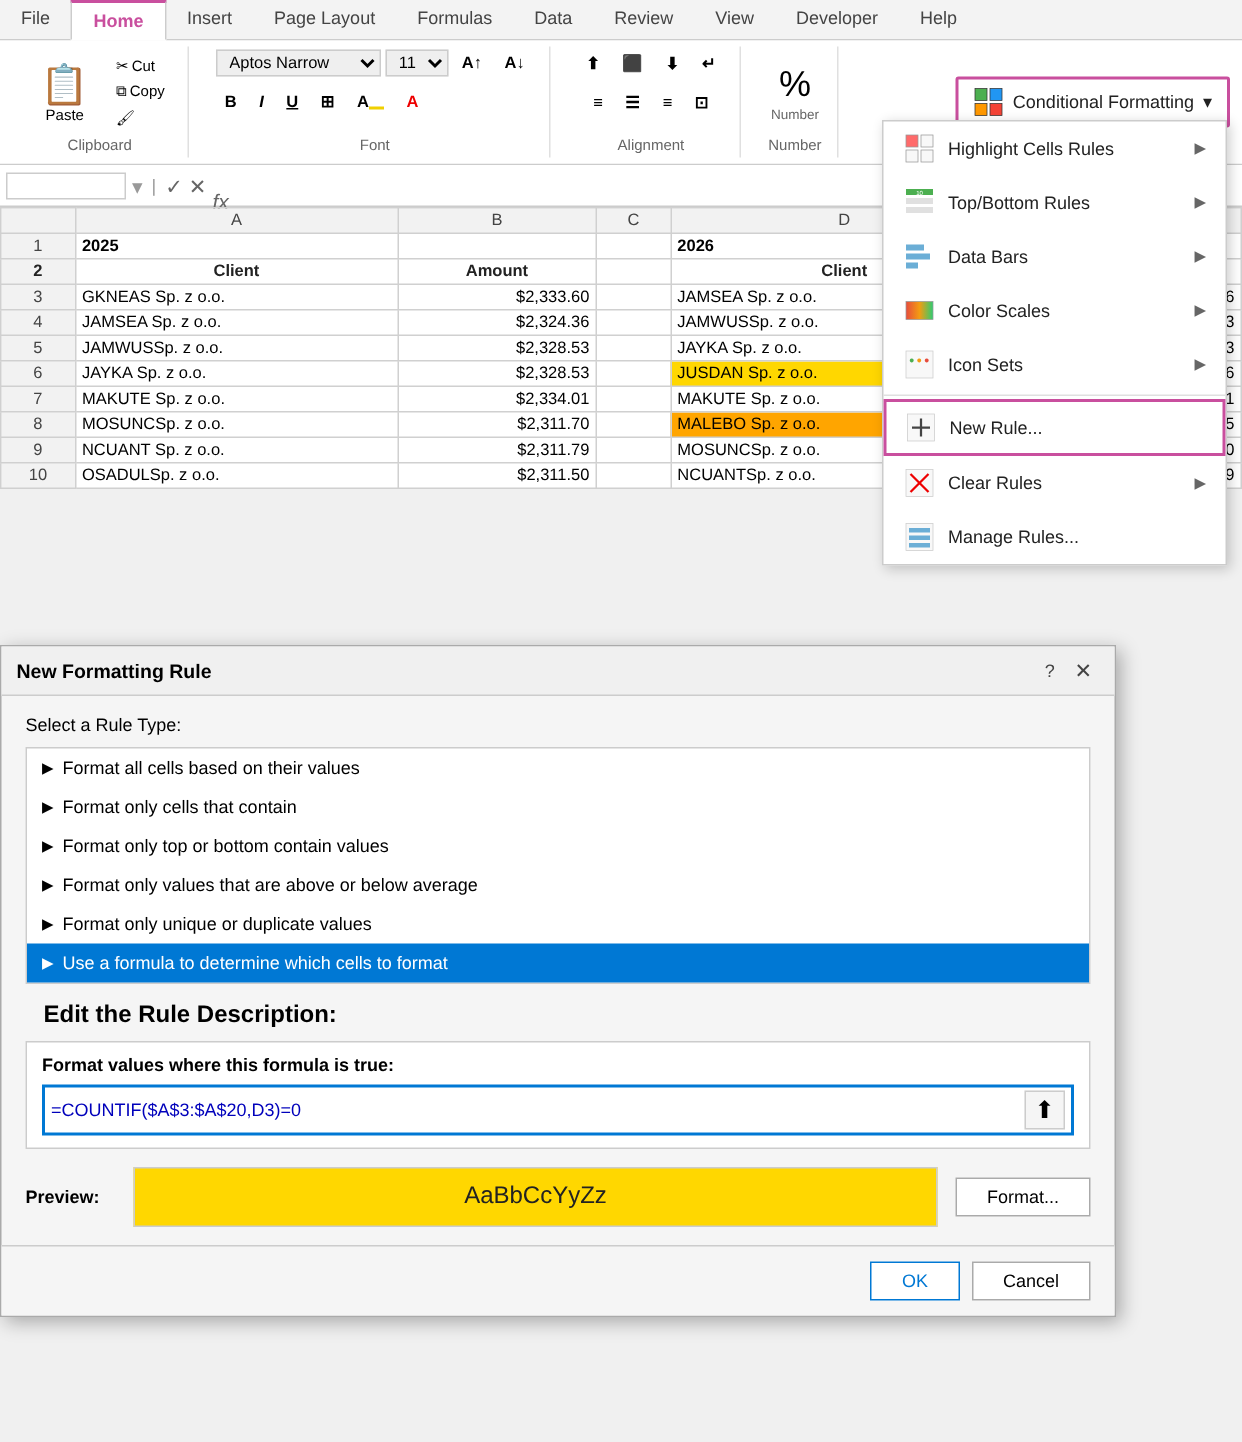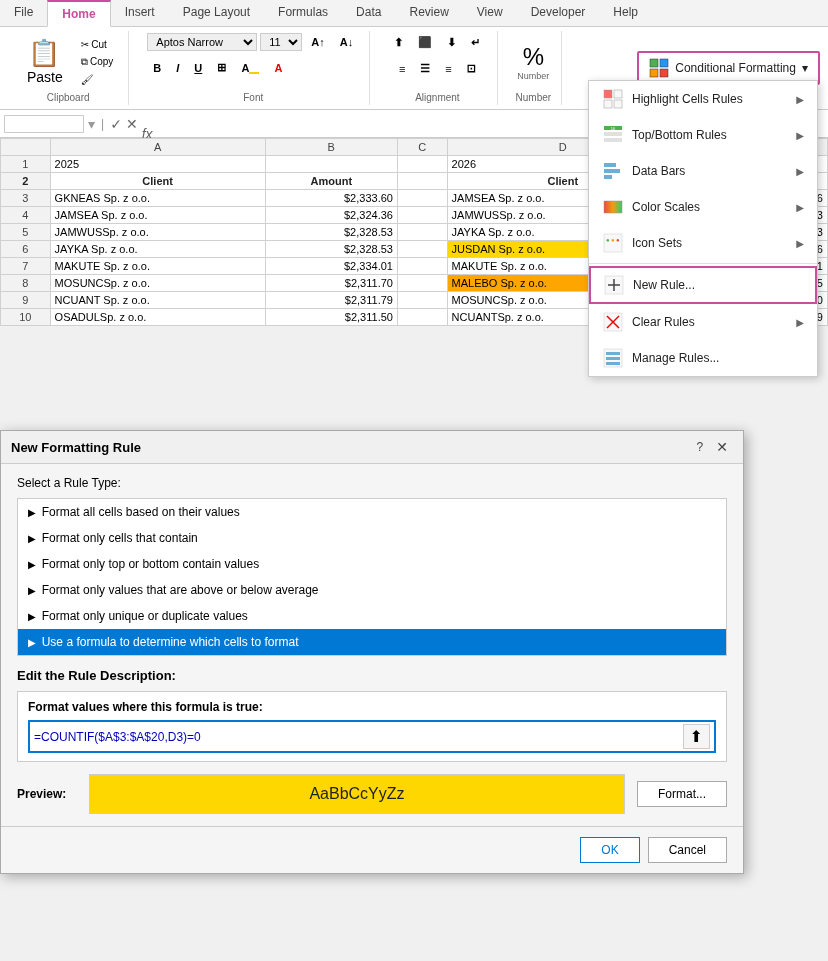--- a/index.html
+++ b/index.html
@@ -46,39 +46,39 @@
     .formula-sep { color: #999; font-size: 14px; }
     .formula-icons { display: flex; gap: 4px; align-items: center; color: #666; font-size: 14px; }
     .formula-input { flex: 1; border: none; outline: none; font-size: 12px; padding: 2px 4px; }
 
     
     .spreadsheet-container { display: flex; flex-direction: column; background: #fff; }
     .spreadsheet { width: 100%; border-collapse: collapse; }
     .spreadsheet th, .spreadsheet td { border: 1px solid #d0d0d0; font-size: 11px; padding: 2px 4px; min-width: 30px; }
     .col-header { background: #f2f2f2; text-align: center; font-weight: normal; color: #444; width: 30px; }
     .row-header { background: #f2f2f2; text-align: center; font-weight: normal; color: #444; width: 30px; }
-    .bold-cell { font-weight: normal; }
+    .bold-cell { font-weight: bold; }
     .header-row td { font-weight: bold; text-align: center; color: #222; }
 
     
     .dialog-overlay { position: absolute; top: 430px; left: 0; width: 744px; background: #f5f5f5; border: 1px solid #aaa; box-shadow: 3px 3px 12px rgba(0,0,0,0.3); z-index: 200; }
     .dialog-title-bar { background: #f0f0f0; border-bottom: 1px solid #ccc; padding: 6px 10px; display: flex; align-items: center; justify-content: space-between; }
     .dialog-title { font-size: 13px; font-weight: 600; }
     .dialog-controls { display: flex; gap: 8px; align-items: center; }
     .dialog-help { font-size: 12px; color: #444; cursor: pointer; }
     .dialog-close { font-size: 14px; cursor: pointer; color: #444; border: 1px solid transparent; padding: 1px 4px; }
 
     .dialog-body { padding: 12px 16px; }
     .rule-type-label { font-size: 12px; margin-bottom: 8px; }
     .rule-list { border: 1px solid #ccc; background: #fff; }
     .rule-item { padding: 6px 10px; font-size: 12px; cursor: pointer; display: flex; align-items: center; gap: 6px; }
     .rule-item.selected { background: #0078d4; color: #fff; }
     .rule-arrow { font-size: 10px; }
 
-    .rule-desc-label { font-size: 13px; font-weight: 600; margin: 12px 0 8px; }
+    .rule-desc-label { font-size: 16px; font-weight: 600; margin: 12px 12px 8px; }
     .formula-section { border: 1px solid #ccc; background: #fff; padding: 8px 10px; }
     .formula-section-label { font-size: 12px; font-weight: 600; margin-bottom: 6px; }
     .formula-input-row { display: flex; align-items: center; gap: 4px; border: 2px solid #0078d4; padding: 2px 4px; }
     .formula-text-input { flex: 1; border: none; outline: none; font-size: 12px; color: #00b; }
     .formula-ref-btn { border: 1px solid #ccc; padding: 2px 6px; font-size: 16px; cursor: pointer; background: #f5f5f5; }
 
     .preview-row { display: flex; align-items: center; gap: 12px; margin-top: 12px; }
     .preview-label { font-size: 12px; font-weight: 600; width: 60px; }
     .preview-box { flex: 1; background: #ffd700; text-align: center; padding: 10px; font-size: 16px; font-weight: 500; color: #222; border: 1px solid #ccc; }
 
@@ -104,21 +104,21 @@
     <div class="ribbon-tab">Developer</div>
     <div class="ribbon-tab">Help</div>
   </div>
 
   <div class="ribbon-content">
 
     <div class="ribbon-group">
       <div class="ribbon-group-content">
         <div class="paste-btn">
           <span style="font-size:26px;">📋</span>
-          <span style="font-size:14px;">Paste</span>
+          <span style="font-size:10px;">Paste</span>
         </div>
         <div class="small-btns">
           <div class="small-btn"><span>✂</span> Cut</div>
           <div class="small-btn"><span>⧉</span> Copy</div>
           <div class="small-btn">
               <span>🖌</span>
             </div>
         </div>
       </div>
       <div class="ribbon-group-label">Clipboard</div>

